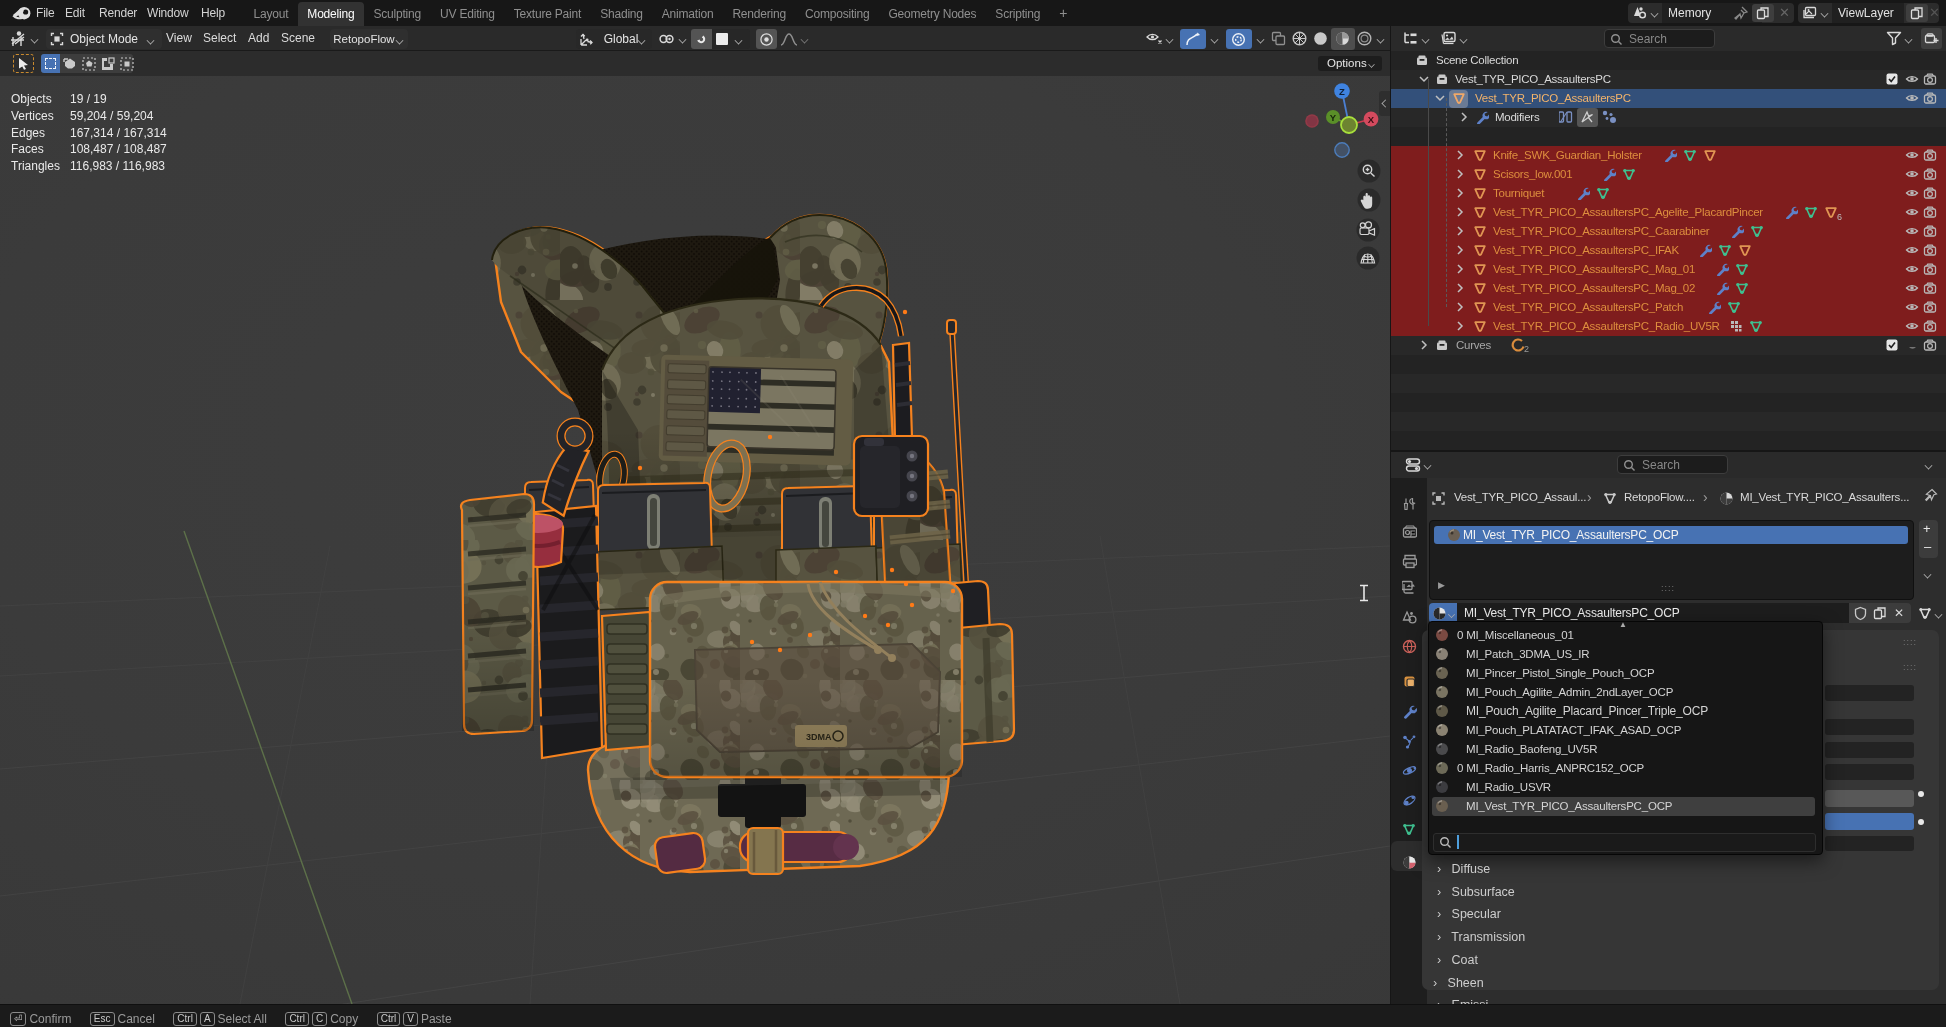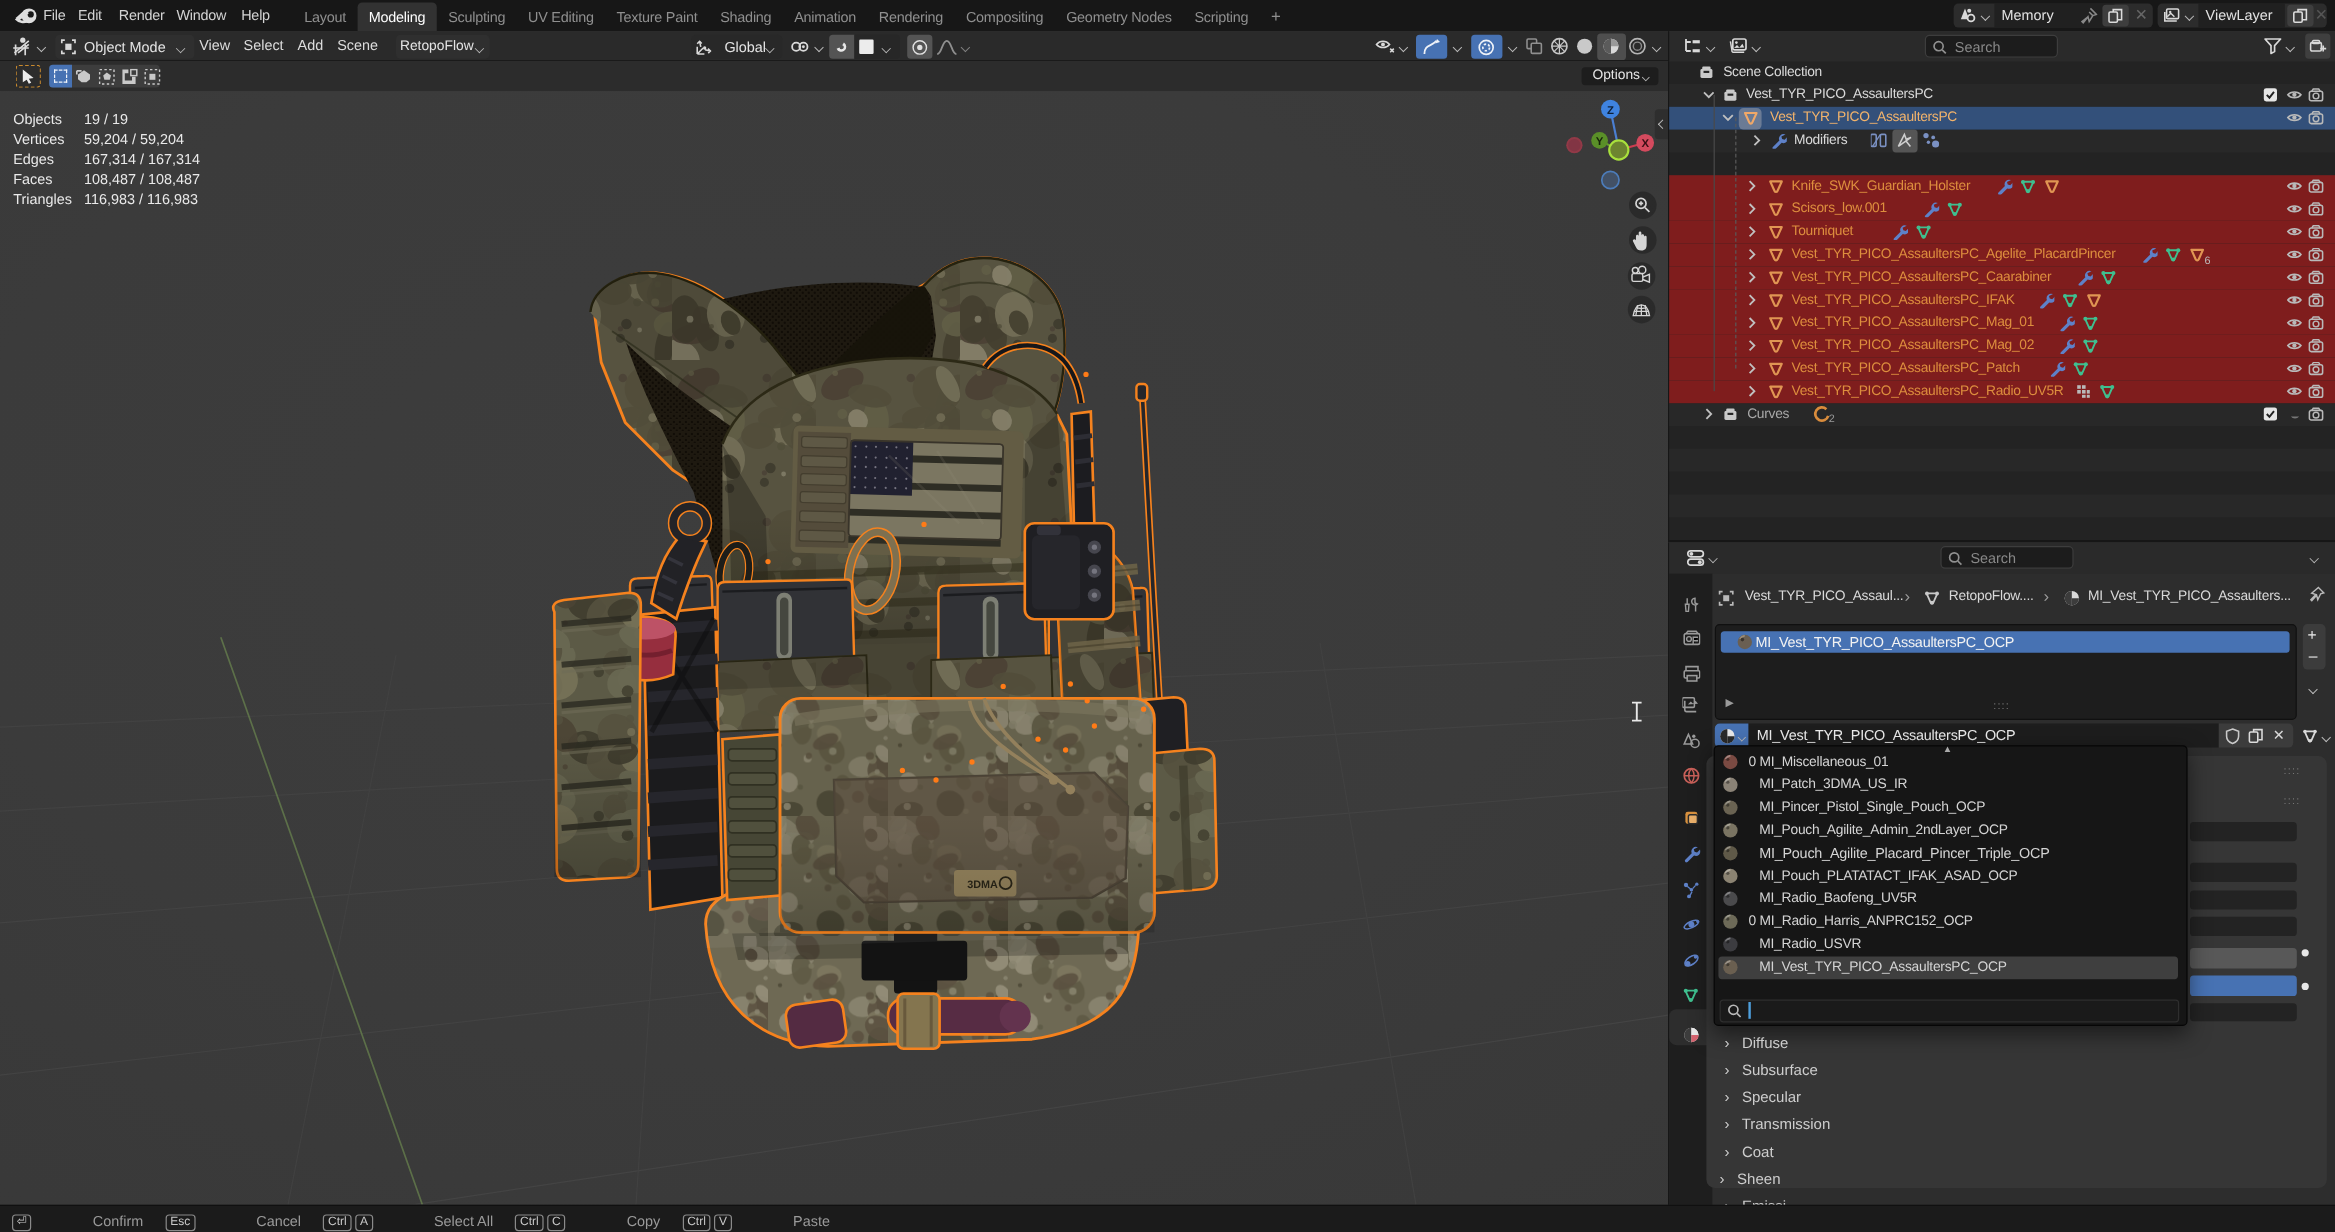--- a/index.html
+++ b/index.html
@@ -24,21 +24,21 @@
 
 #outliner{left:1390px;top:51px;width:556px;height:401px;background:#232323;border-left:1px solid #161616;}
 .orow{position:absolute;left:0;width:556px;height:19px;font-size:11.5px;line-height:19px;color:#d9d9d9;white-space:nowrap;letter-spacing:-0.25px;text-align:right;}
 .orow .nm{position:absolute;top:0;}
 .sel{background:#7f1d1d;}
 .act{background:#33507a;}
 
 #props{left:1390px;top:452px;width:556px;height:552px;background:#2d2d2d;border-left:1px solid #161616;}
 
 #status{left:0;top:1004px;width:1946px;height:23px;background:#1b1b1b;border-top:1px solid #101010;}
-.sbtxt{color:#9a9a9a;font-size:12px;line-height:23px;margin-left:48px;}
+.sbtxt{color:#9a9a9a;font-size:12px;line-height:23px;}
 .key{display:inline-block;border:1px solid #8a8a8a;border-radius:3px;color:#c9c9c9;font-size:10px;line-height:12px;padding:0 3px;margin-right:3px;vertical-align:1px;}
 .fldbox{background:#1c1c1c;border:1px solid #3d3d3d;border-radius:4px;color:#888;font-size:12px;}
 .ptxt{color:#d9d9d9;font-size:11.5px;line-height:25px;white-space:nowrap;letter-spacing:-0.2px;}
 .pchev{color:#9a9a9a;font-size:14px;line-height:25px;}
 </style>
 </head>
 <body>
 <div id="stage">
   <div class="abs" id="topbar">
     <svg class="abs" style="left:12px;top:4px" width="20" height="18" viewBox="0 0 20 18">

